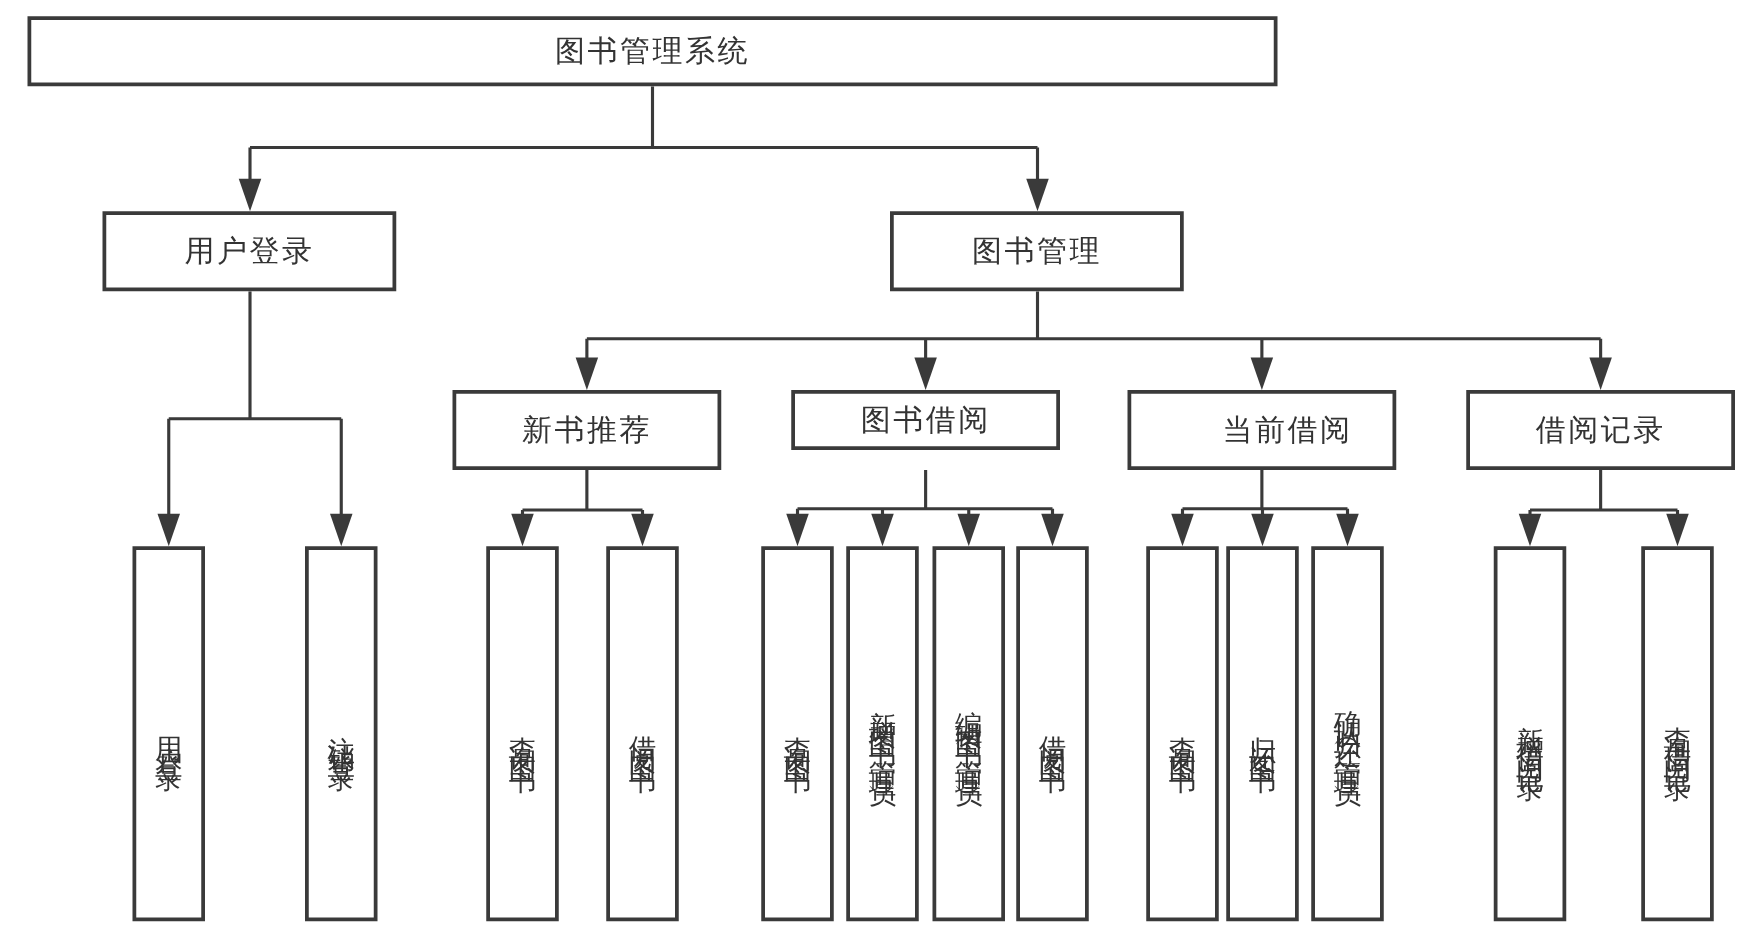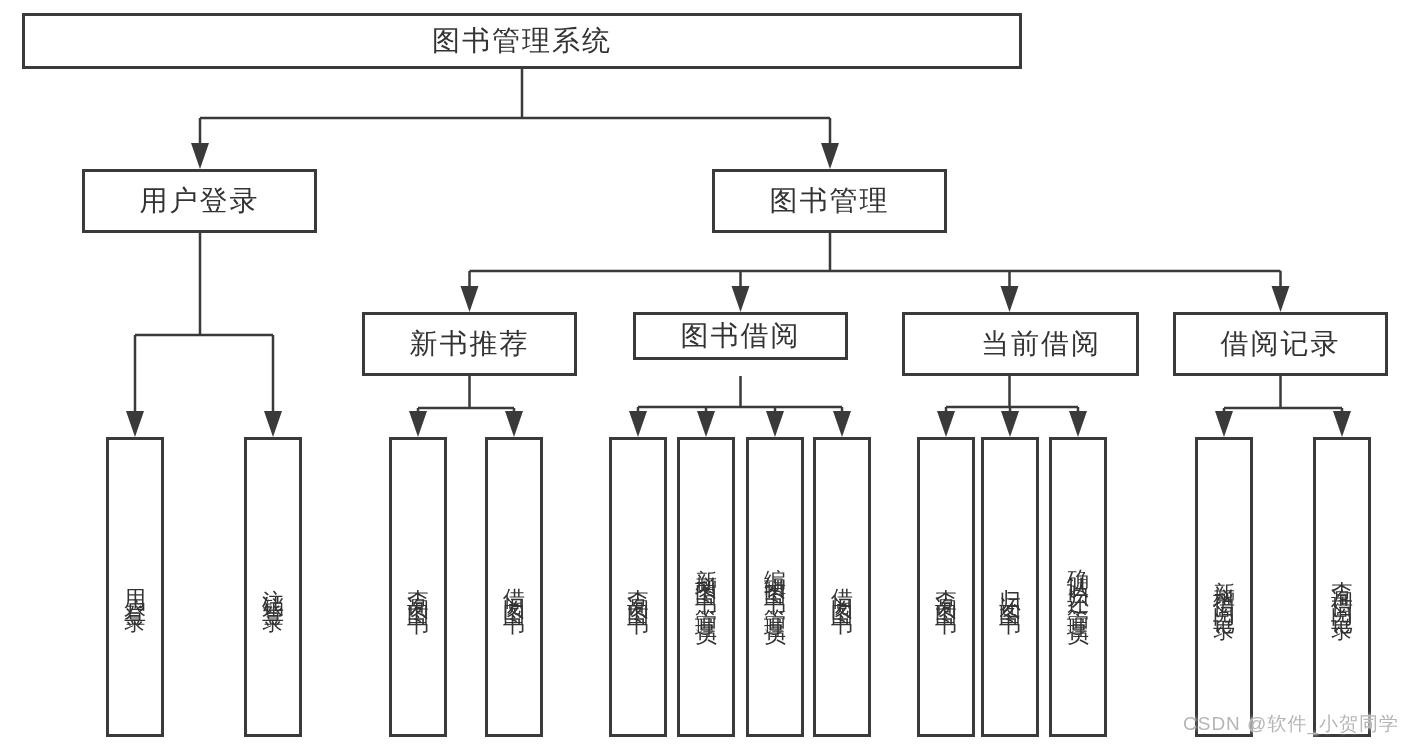--- a/index.html
+++ b/index.html
@@ -31,21 +31,21 @@
     position: absolute;
     background: #fff;
     border: 3px solid var(--box-border);
     display: flex;
     align-items: center;
     justify-content: center;
     color: var(--text);
     z-index: 2;
   }
   .hbox {
-    font-size: 28px;
+    font-size: 24px;
     letter-spacing: 2px;
     white-space: nowrap;
   }
   .vbox span {
     writing-mode: vertical-rl;
     font-size: 22px;
     letter-spacing: 8px;
     line-height: 1;
     white-space: nowrap;
   }
@@ -99,21 +99,21 @@
     </g>
   </svg>
 
   <div class="box hbox" style="left:22px; top:13px; width:1000px; height:56px;">图书管理系统</div>
 
   <div class="box hbox" style="left:82px; top:169px; width:235px; height:64px;">用户登录</div>
   <div class="box hbox" style="left:362px; top:312px; width:215px; height:64px;">新书推荐</div>
 
   <div class="box hbox" style="left:712px; top:169px; width:235px; height:64px;">图书管理</div>
   <div class="box hbox" style="left:633px; top:312px; width:215px; height:48px;">图书借阅</div>
-  <div class="box hbox" style="left:902px; top:312px; width:237px; height:64px;padding-left:41px;">当前借阅</div>
+  <div class="box hbox" style="left:902px; top:312px; width:215px; height:64px;padding-left:41px;">当前借阅</div>
   <div class="box hbox" style="left:1173px; top:312px; width:215px; height:64px;">借阅记录</div>
 
   <div class="box vbox" style="left:106px; top:437px; width:58px; height:300px;">
       <span>用户登录</span>
     </div>
   <div class="box vbox" style="left:244px; top:437px; width:58px; height:300px;">
       <span>注销登录</span>
     </div>
 
   <div class="box vbox" style="left:389px; top:437px; width:58px; height:300px;">
@@ -146,15 +146,14 @@
       <span>确认归还（管理员）</span>
     </div>
 
   <div class="box vbox" style="left:1195px; top:437px; width:58px; height:300px;">
       <span>新增借阅记录</span>
     </div>
   <div class="box vbox" style="left:1313px; top:437px; width:58px; height:300px;">
       <span>查询借阅记录</span>
     </div>
 
-  <div class="watermark">CSDN @软件_小贺同学</div>
 
 </div>
 
 </body></html>

